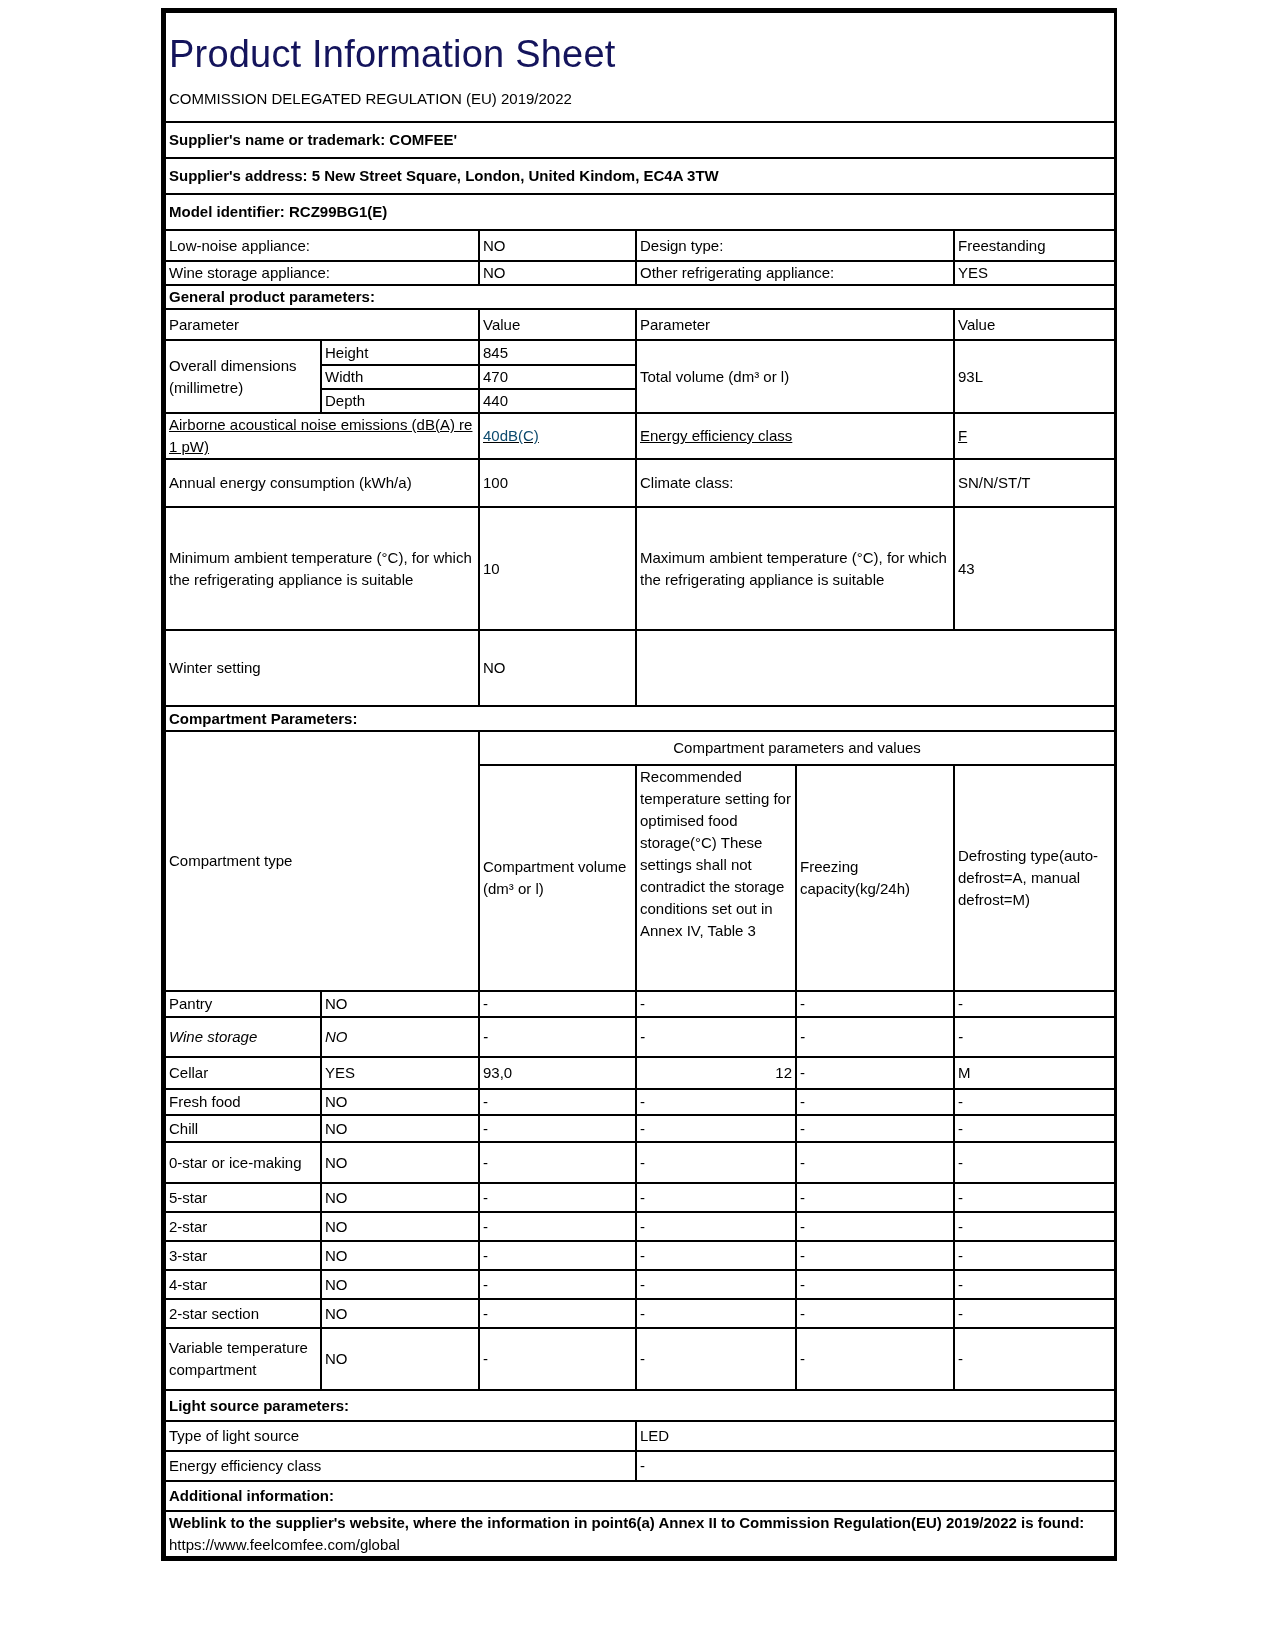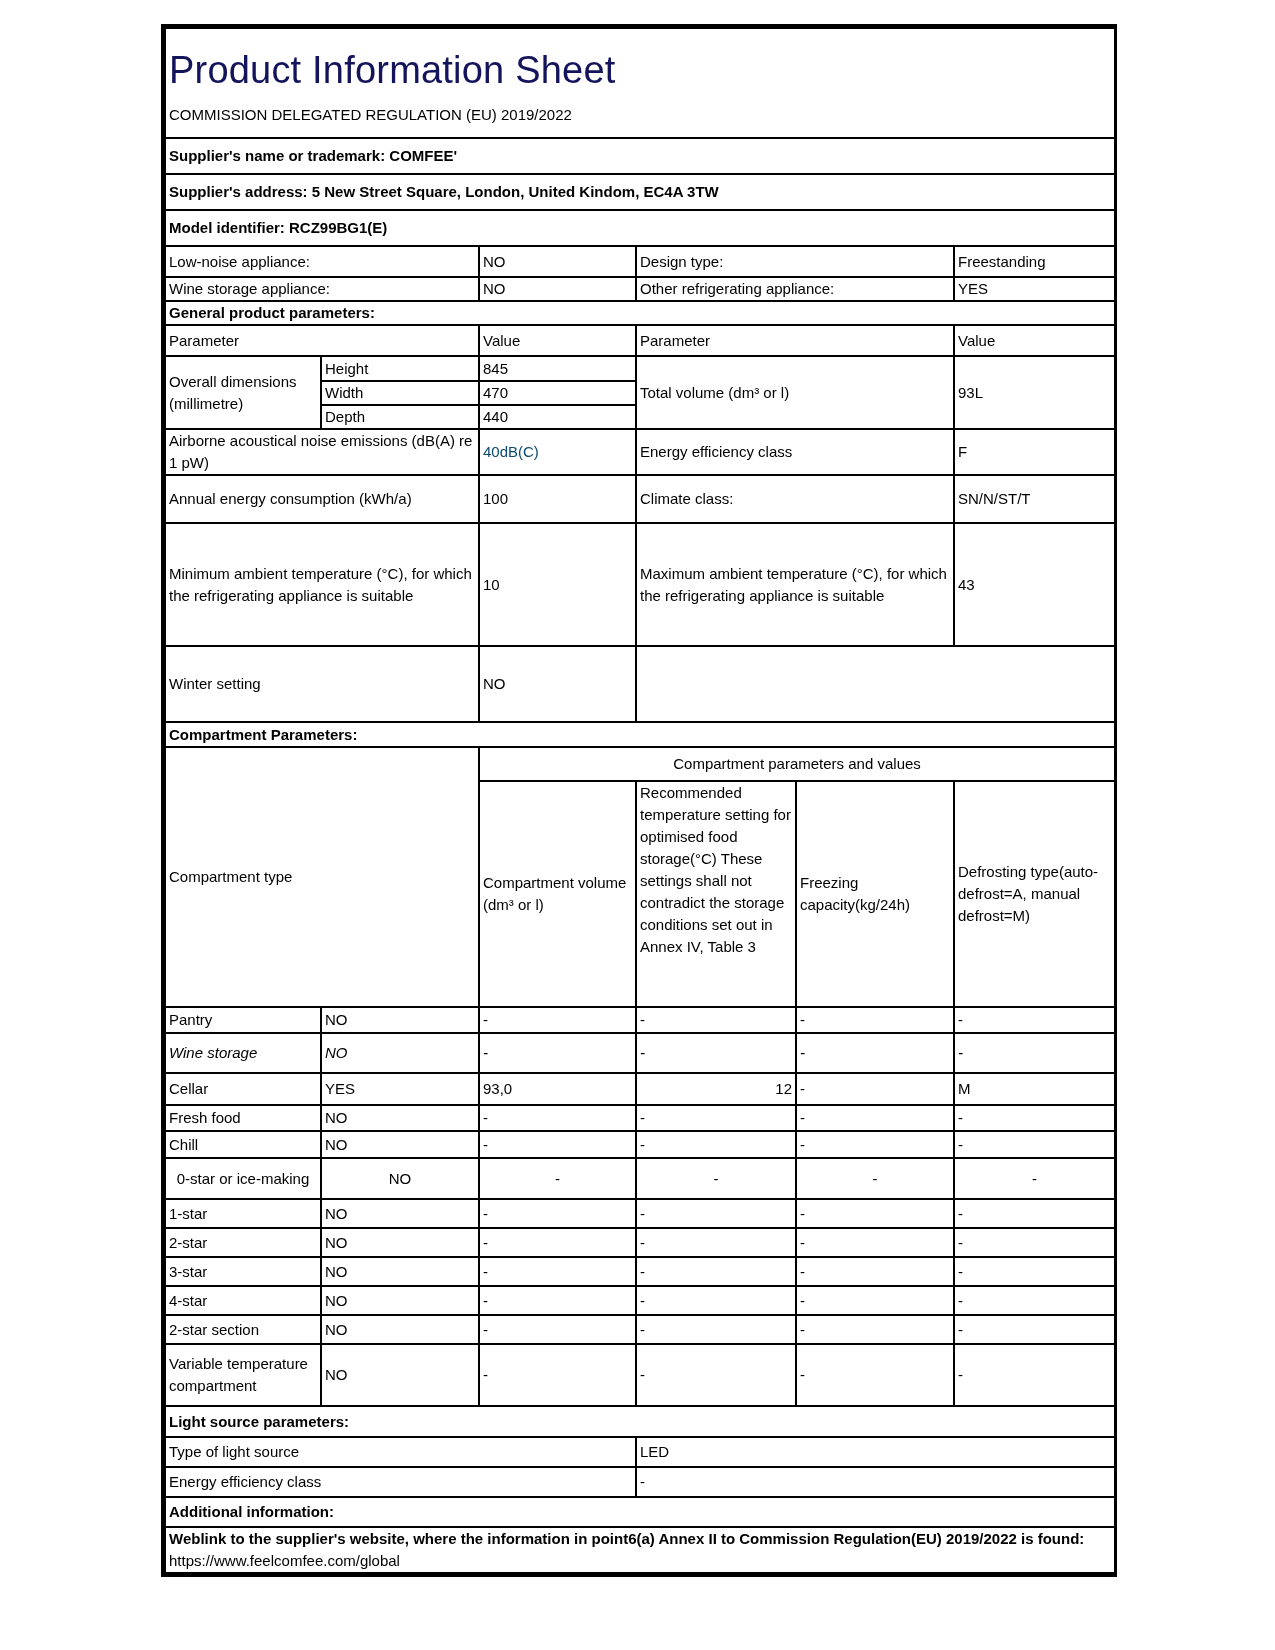--- a/index.html
+++ b/index.html
@@ -1,32 +1,32 @@
 <!DOCTYPE html>
 <html><head>
 <meta charset="utf-8">
 <style>
   html, body { margin: 0; padding: 0; background: #ffffff; }
   body { width: 1275px; height: 1650px; position: relative; font-family: "Liberation Sans", sans-serif; color: #000; }
-  .sheet { position: absolute; left: 161px; top: 24px; width: 956px; border: 3px solid #000; box-sizing: border-box; }
+  .sheet { position: absolute; left: 161px; top: 8px; width: 956px; border: 3px solid #000; box-sizing: border-box; }
   table { border-collapse: collapse; width: 100%; table-layout: fixed; }
   td { border: 2px solid #000; padding: 0 3px; font-size: 15px; line-height: 22px; vertical-align: middle; overflow: hidden; }
   .nb-top td { border-top: none; }
   .title-cell { height: 60px; vertical-align: bottom; padding-top: 4px; border-bottom: none; }
   .title { font-size: 38px; color: #14145c; line-height: 46px; letter-spacing: 0.2px; }
   .reg-cell { height: 44px; vertical-align: middle; font-size: 15px; }
   .bold { font-weight: bold; }
   .gray { color: #0c4a6e; }
   .center { text-align: center; }
   .right { text-align: right; margin-left: 31px; }
   .h37 { height: 34px; }
   .h27 { height: 25px; }
   .h26 { height: 24px; }
   .h33 { height: 31px; }
-  .h46 { height: 44px; }
+  .h46 { height: 44px; text-decoration: underline; }
   .h50 { height: 48px; }
   .h125 { height: 123px; }
   .h78 { height: 76px; }
   .h30 { height: 30px; }
   .top-text { vertical-align: top; }
 </style>
 </head>
 <body>
 
 <div class="sheet">
@@ -168,30 +168,30 @@
           <td>-</td>
         </tr>
         <tr style="height: 27px;">
           <td>Chill</td>
           <td>NO</td>
           <td>-</td>
           <td>-</td>
           <td>-</td>
           <td>-</td>
         </tr>
-        <tr style="height: 41px; text-align: center;">
+        <tr style="height: 41px;">
           <td>0-star or ice-making</td>
           <td>NO</td>
           <td>-</td>
           <td>-</td>
           <td>-</td>
           <td>-</td>
         </tr>
         <tr style="height: 29px;">
-          <td>1-star</td>
+          <td>5-star</td>
           <td>NO</td>
           <td>-</td>
           <td>-</td>
           <td>-</td>
           <td>-</td>
         </tr>
         <tr style="height: 29px;">
           <td>2-star</td>
           <td>NO</td>
           <td>-</td>

